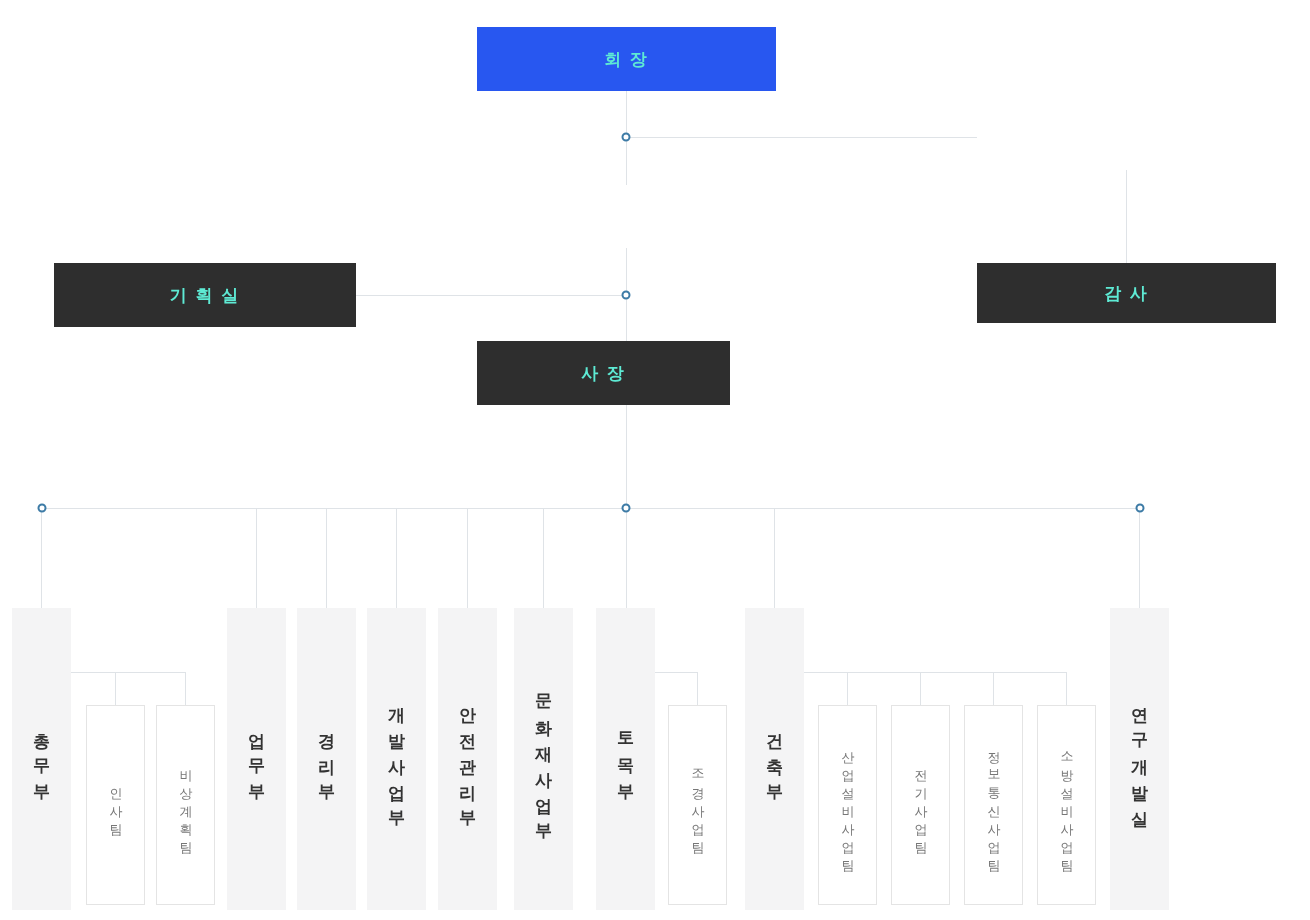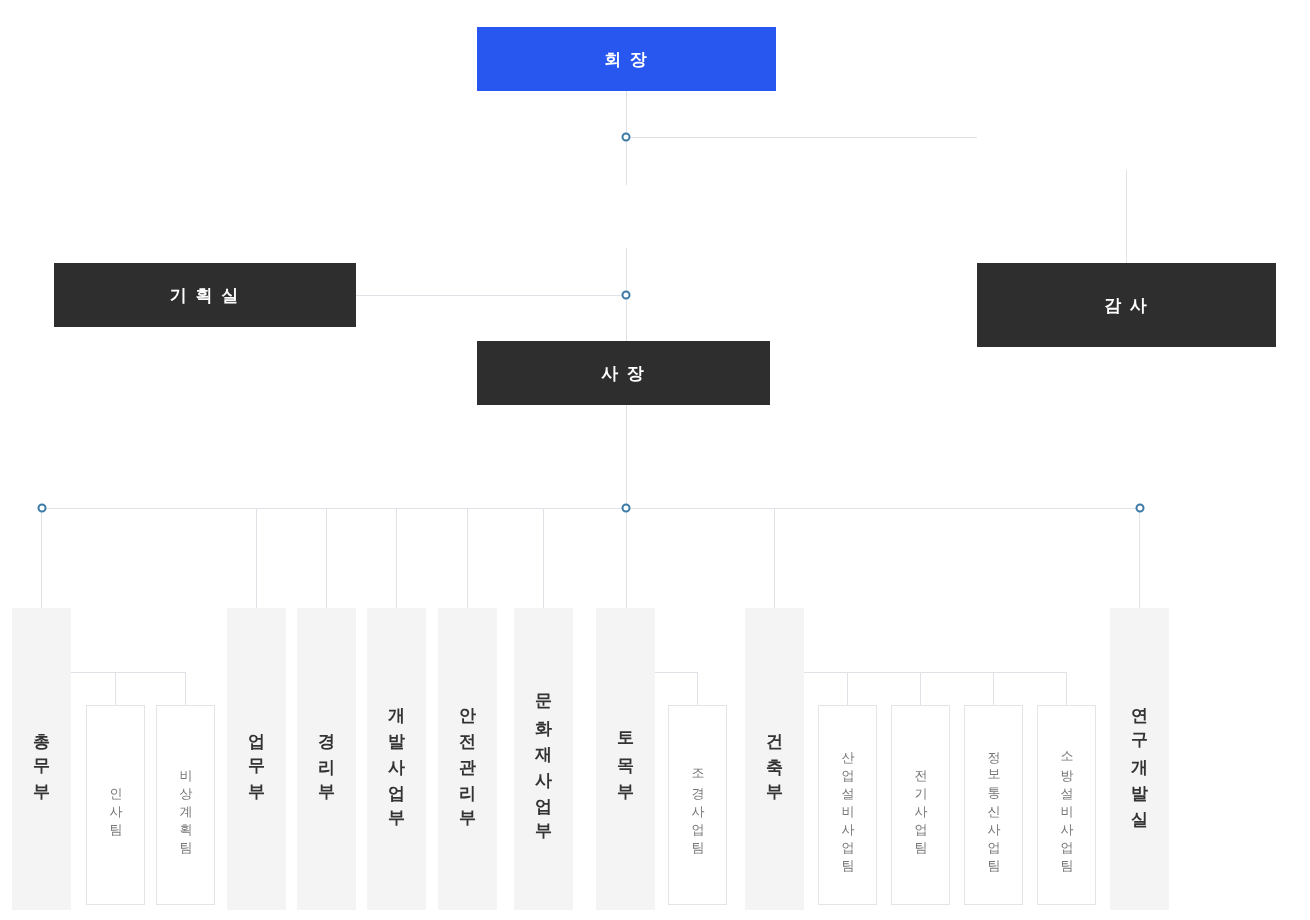--- a/index.html
+++ b/index.html
@@ -14,21 +14,21 @@
   .vline { width:1px; }
   
   .dot {
     position:absolute; width:9px; height:9px; background:#ffffff;
     border:2px solid #3d7ba6; border-radius:50%;
     transform:translate(-50%,-50%); z-index:3;
   }
   
   .node {
     position:absolute; display:flex; align-items:center; justify-content:center;
-    color:#ffffff; font-size:17px; font-weight:bold; letter-spacing:2px; z-index:2;
+    color:#5eead4; font-size:17px; font-weight:bold; letter-spacing:2px; z-index:2;
   }
   .node.blue { background:#2857f0; }
   .node.dark { background:#2e2e2e; }
   
   .dept {
     position:absolute; top:608px; width:59px; height:302px; background:#f4f4f5;
     display:flex; align-items:center; justify-content:center; z-index:2;
   }
   .dept .vtext {
     writing-mode:vertical-rl; text-orientation:upright;
@@ -91,24 +91,24 @@
   <div class="dot" style="left:42px;top:508px;"></div>
   <div class="dot" style="left:626px;top:508px;"></div>
   <div class="dot" style="left:1140px;top:508px;"></div>
 
   <div class="node blue" style="left:477px;top:27px;width:299px;height:64px;">
     <span>회 장</span>
   </div>
   <div class="node dark" style="left:10px;top:263px;width:302px;height:64px;margin-left:44px;">
     <span>기 획 실</span>
   </div>
-  <div class="node dark" style="left:977px;top:263px;width:299px;height:84px;">
+  <div class="node dark" style="left:977px;top:263px;width:299px;height:60px;">
     <span>감 사</span>
   </div>
-  <div class="node dark" style="left:477px;top:341px;width:293px;height:64px;">
+  <div class="node dark" style="left:477px;top:341px;width:253px;height:64px;">
     <span>사 장</span>
   </div>
 
   <div class="dept" style="left:12px;">
     <span class="vtext">총무부</span>
   </div>
   <div class="dept" style="left:227px;">
     <span class="vtext">업무부</span>
   </div>
   <div class="dept" style="left:297px;">

